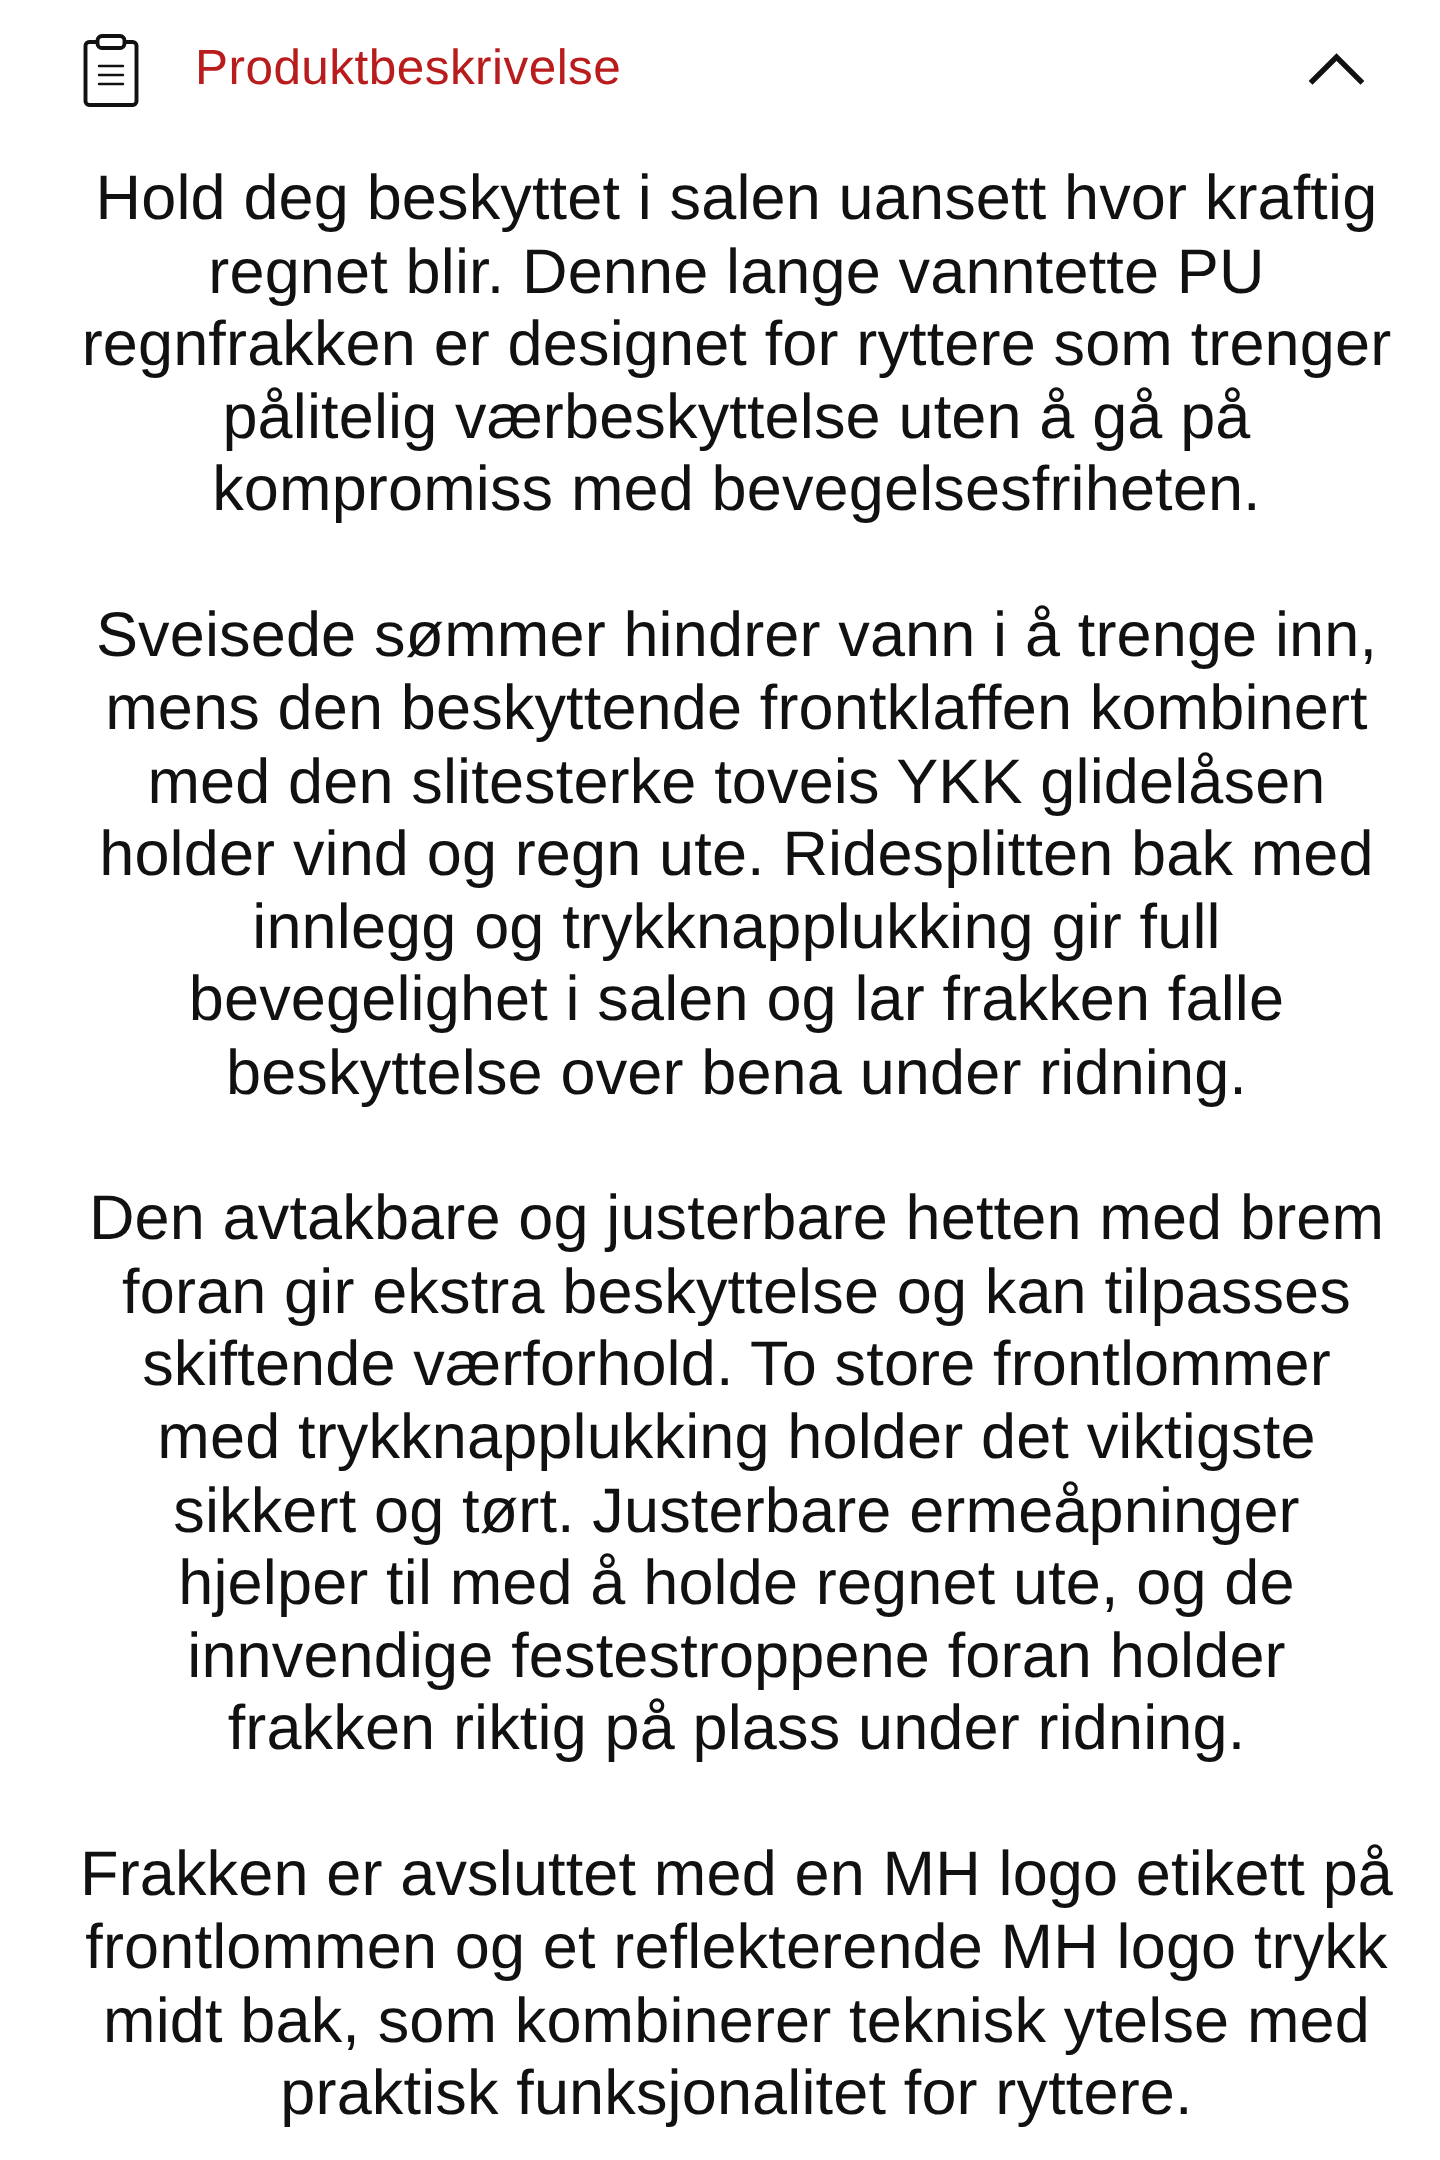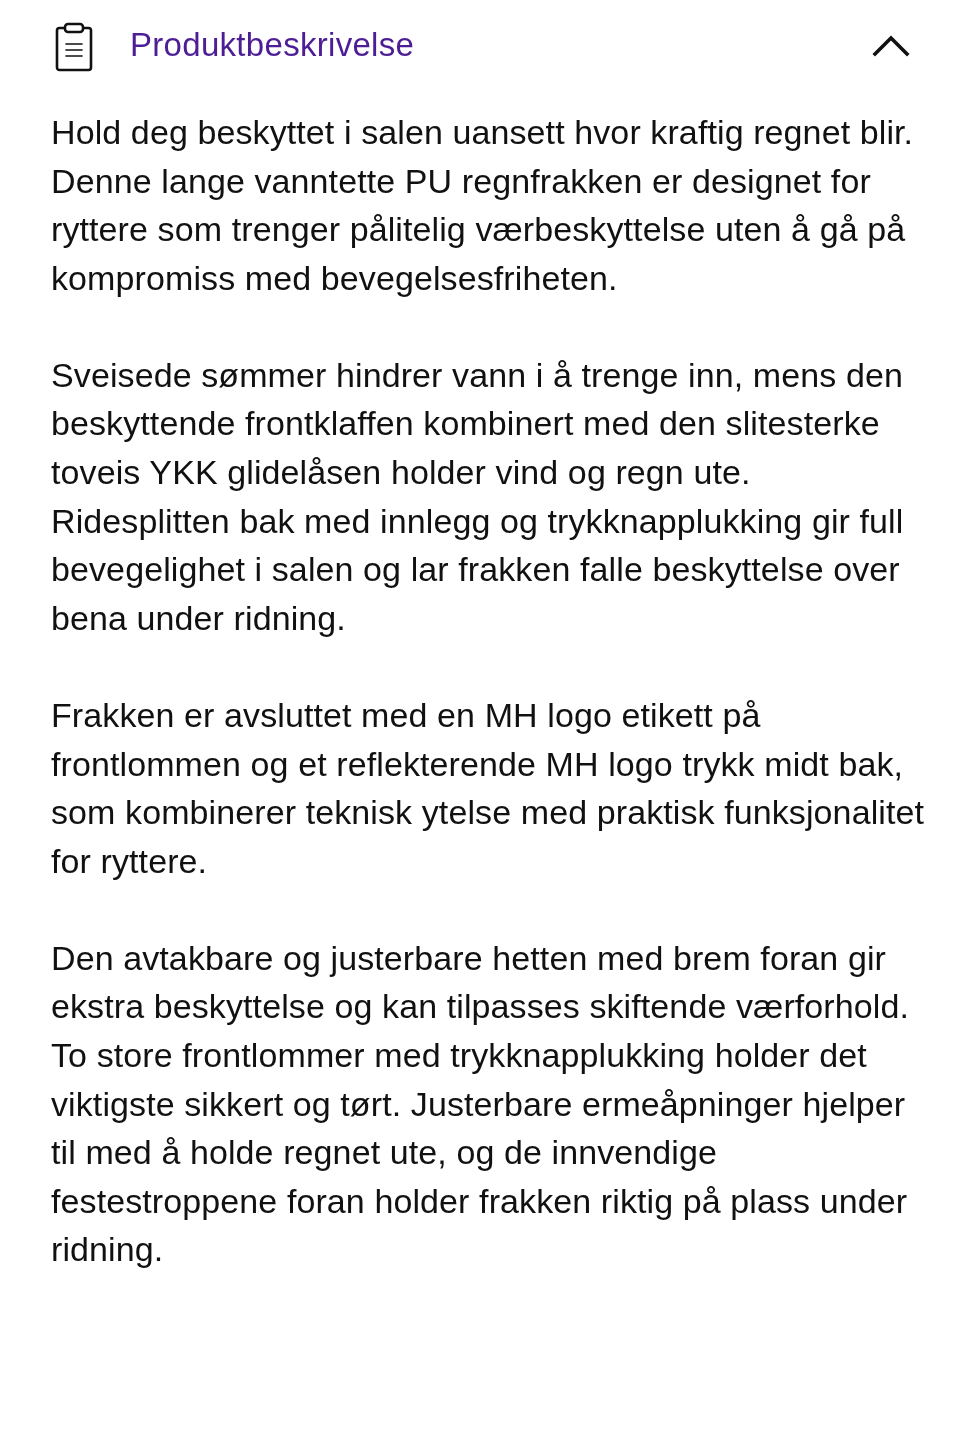--- a/index.html
+++ b/index.html
@@ -32,41 +32,42 @@
       width: 40px;
       height: 50px;
     }
     .header-title {
       position: absolute;
       left: 130px;
       top: 24px;
       font-size: 33px;
       letter-spacing: 0.3px;
       line-height: 42px;
-      color: #4c1d95;
+      color: #b91c1c;
     }
     .chevron {
       position: absolute;
       left: 870px;
       top: 30px;
       width: 42px;
       height: 30px;
     }
     .accordion-body {
       position: absolute;
       left: 51px;
       top: 108px;
       width: 880px;
     }
     .accordion-body p {
       margin: 0 0 48.5px 0;
-      font-size: 34px;
+      font-size: 42px;
       line-height: 48.6px;
       color: #111111;
       letter-spacing: 0.1px;
+      text-align: center;
     }
   </style>
 </head>
 <body>
 
 <div class="accordion">
   <div class="accordion-header">
     <span class="header-icon">
       <svg width="40" height="50" viewBox="0 0 40 50" fill="none" stroke="#111" stroke-width="2.6" stroke-linejoin="round" stroke-linecap="round">
         <rect x="3" y="6" width="34" height="42" rx="2.5"></rect>
@@ -80,16 +81,16 @@
     <span class="chevron">
       <svg width="42" height="30" viewBox="0 0 42 30" fill="none" stroke="#111" stroke-width="3.6" stroke-linecap="square">
         <polyline points="5,24 21,8 37,24"></polyline>
       </svg>
     </span>
   </div>
 
   <div class="accordion-body">
     <p>Hold deg beskyttet i salen uansett hvor kraftig regnet blir. Denne lange vanntette PU regnfrakken er designet for ryttere som trenger pålitelig værbeskyttelse uten å gå på kompromiss med bevegelsesfriheten.</p>
     <p>Sveisede sømmer hindrer vann i å trenge inn, mens den beskyttende frontklaffen kombinert med den slitesterke toveis YKK glidelåsen holder vind og regn ute. Ridesplitten bak med innlegg og trykknapplukking gir full bevegelighet i salen og lar frakken falle beskyttelse over bena under ridning.</p>
+    <p>Den avtakbare og justerbare hetten med brem foran gir ekstra beskyttelse og kan tilpasses skiftende værforhold. To store frontlommer med trykknapplukking holder det viktigste sikkert og tørt. Justerbare ermeåpninger hjelper til med å holde regnet ute, og de innvendige festestroppene foran holder frakken riktig på plass under ridning.</p>
     <p>Frakken er avsluttet med en MH logo etikett på frontlommen og et reflekterende MH logo trykk midt bak, som kombinerer teknisk ytelse med praktisk funksjonalitet for ryttere.</p>
-    <p>Den avtakbare og justerbare hetten med brem foran gir ekstra beskyttelse og kan tilpasses skiftende værforhold. To store frontlommer med trykknapplukking holder det viktigste sikkert og tørt. Justerbare ermeåpninger hjelper til med å holde regnet ute, og de innvendige festestroppene foran holder frakken riktig på plass under ridning.</p>
   </div>
 </div>
 
 </body></html>

